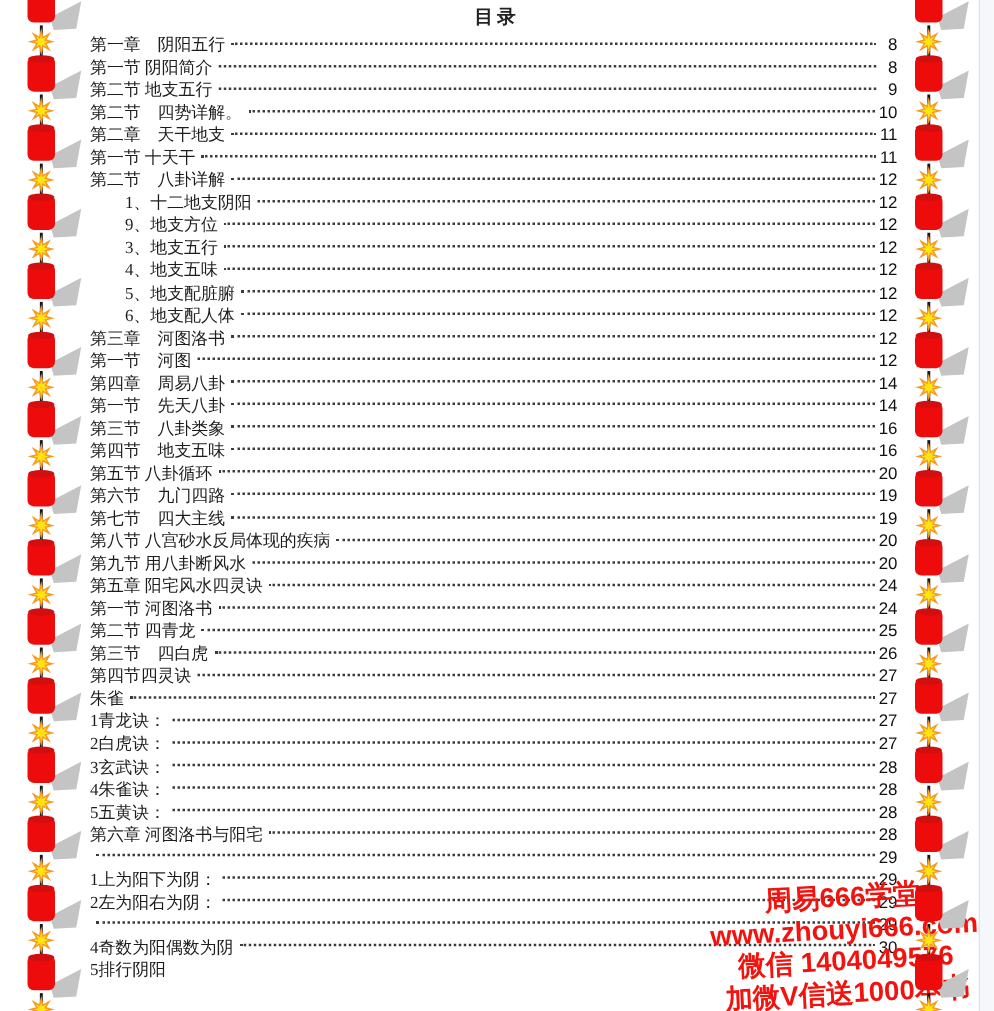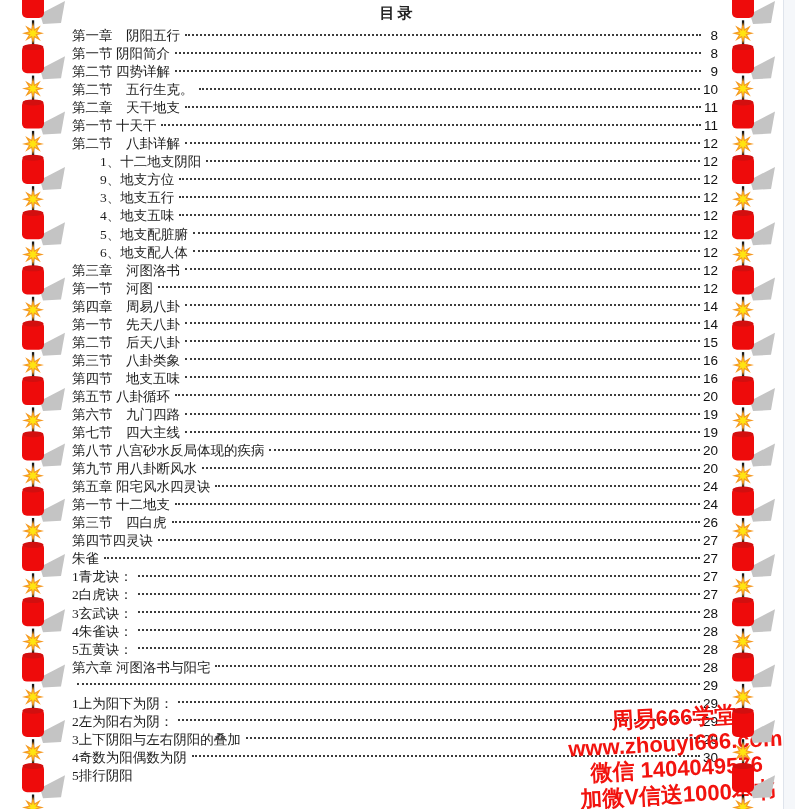--- a/index.html
+++ b/index.html
@@ -64,27 +64,27 @@
         <span class="pg">8</span>
       </div>
 
       <div class="row">
         <span class="t">第一节 阴阳简介</span>
         <span class="leader"></span>
         <span class="pg">8</span>
       </div>
 
       <div class="row">
-        <span class="t">第二节 四势详解</span>
+        <span class="t">第二节 地支五行</span>
         <span class="leader"></span>
         <span class="pg">9</span>
       </div>
 
       <div class="row">
-        <span class="t">第二节　五行生克。</span>
+        <span class="t">第二节　四势详解。</span>
         <span class="leader"></span>
         <span class="pg">10</span>
       </div>
 
       <div class="row">
         <span class="t">第二章　天干地支</span>
         <span class="leader"></span>
         <span class="pg">11</span>
       </div>
 
@@ -154,25 +154,20 @@
         <span class="leader"></span>
         <span class="pg">14</span>
       </div>
 
       <div class="row">
         <span class="t">第一节　先天八卦</span>
         <span class="leader"></span>
         <span class="pg">14</span>
       </div>
 
-      <div class="row">
-        <span class="t">第二节　后天八卦</span>
-        <span class="leader"></span>
-        <span class="pg">15</span>
-      </div>
 
       <div class="row">
         <span class="t">第三节　八卦类象</span>
         <span class="leader"></span>
         <span class="pg">16</span>
       </div>
 
       <div class="row">
         <span class="t">第四节　地支五味</span>
         <span class="leader"></span>
@@ -209,25 +204,30 @@
         <span class="pg">20</span>
       </div>
 
       <div class="row">
         <span class="t">第五章 阳宅风水四灵诀</span>
         <span class="leader"></span>
         <span class="pg">24</span>
       </div>
 
       <div class="row">
-        <span class="t">第一节 十二地支</span>
+        <span class="t">第一节 河图洛书</span>
         <span class="leader"></span>
         <span class="pg">24</span>
       </div>
 
+      <div class="row">
+        <span class="t">第二节 四青龙</span>
+        <span class="leader"></span>
+        <span class="pg">25</span>
+      </div>
 
       <div class="row">
         <span class="t">第三节　四白虎</span>
         <span class="leader"></span>
         <span class="pg">26</span>
       </div>
 
       <div class="row">
         <span class="t">第四节四灵诀</span>
         <span class="leader"></span>
@@ -287,21 +287,20 @@
         <span class="pg">29</span>
       </div>
 
       <div class="row">
         <span class="t">2左为阳右为阴：</span>
         <span class="leader"></span>
         <span class="pg">29</span>
       </div>
 
       <div class="row">
-        <span class="t">3上下阴阳与左右阴阳的叠加</span>
         <span class="leader"></span>
         <span class="pg">29</span>
       </div>
 
       <div class="row">
         <span class="t">4奇数为阳偶数为阴</span>
         <span class="leader"></span>
         <span class="pg">30</span>
       </div>
 

